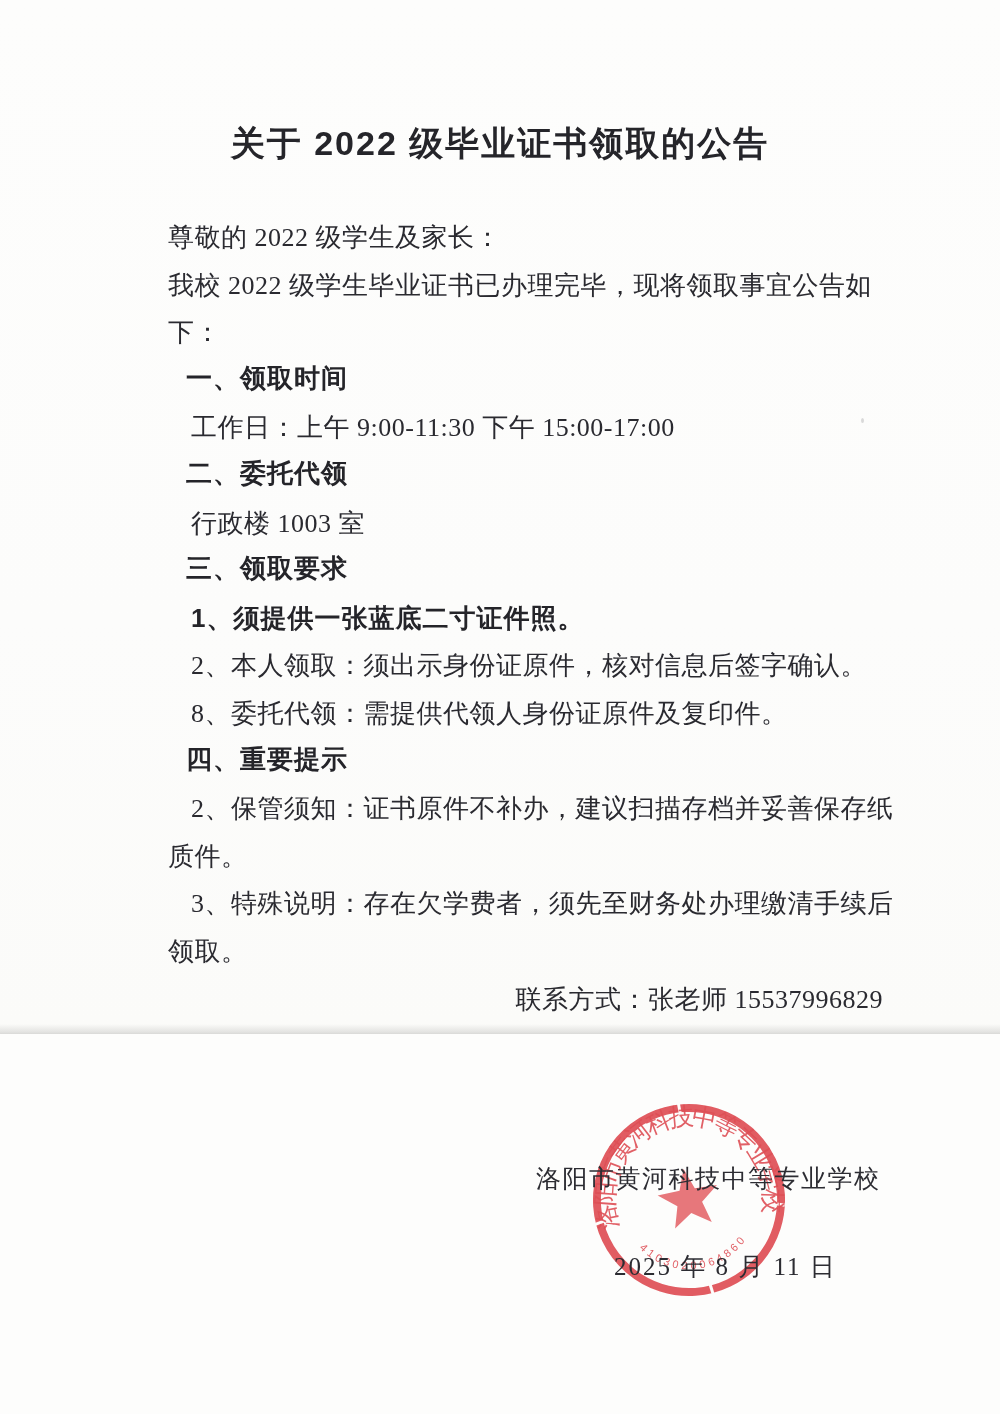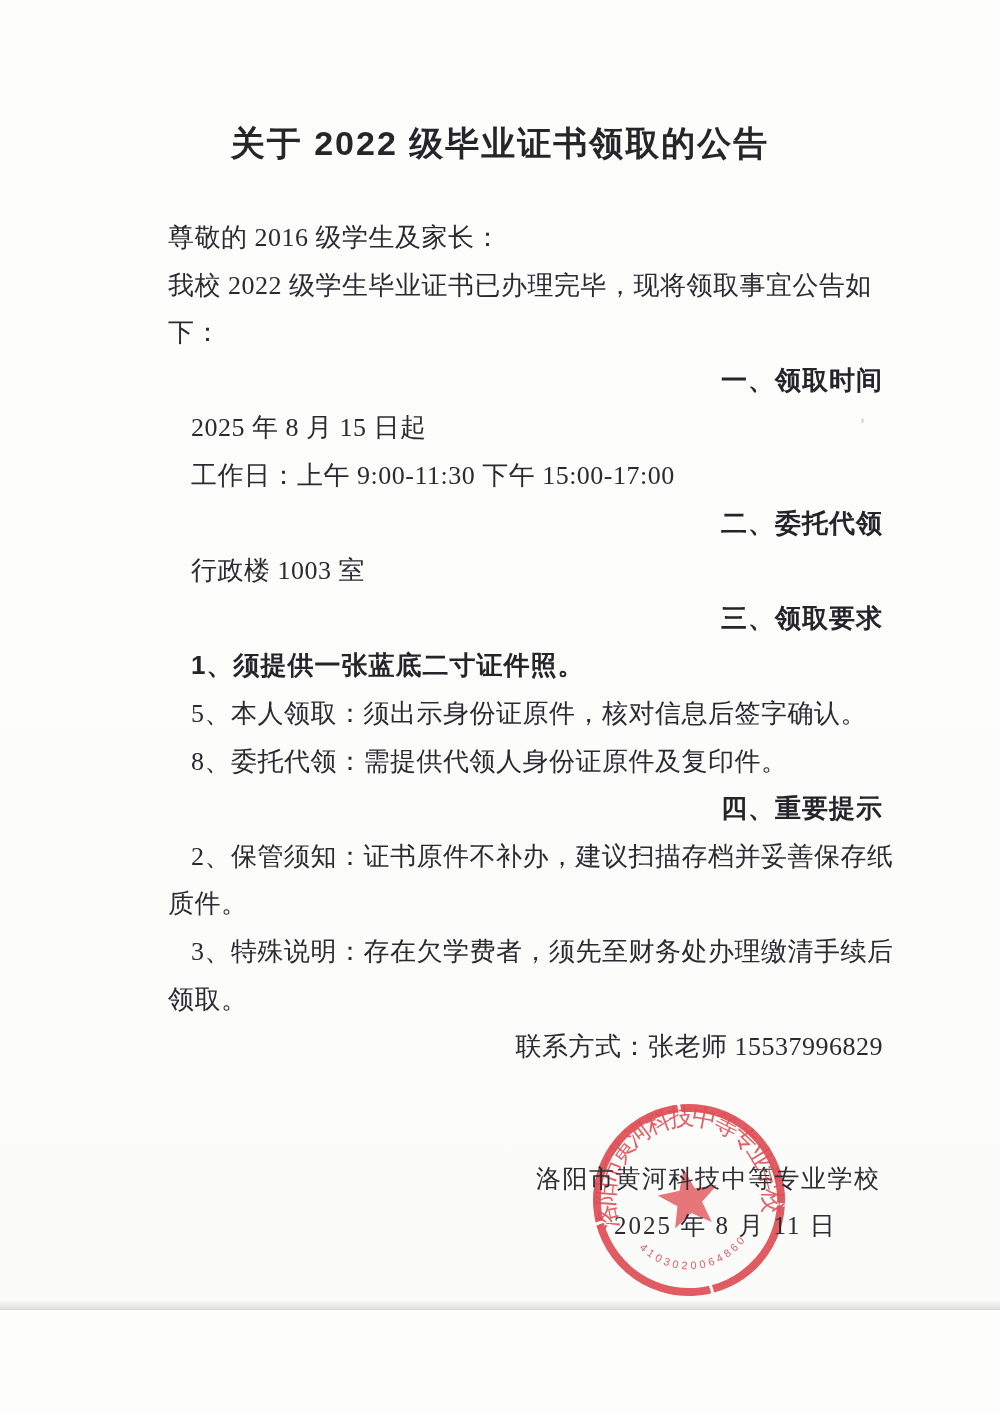--- a/index.html
+++ b/index.html
@@ -3,85 +3,84 @@
 <meta charset="utf-8">
 <style>
   html,body{margin:0;padding:0;}
   body{
     width:1000px;height:1414px;
     background:#fdfdfc;
     overflow:hidden;
     font-family:"Liberation Serif","DejaVu Serif",serif;
     color:#2a2a30;
   }
-  .page{position:relative;width:1000px;height:1310px;background:
+  .page{position:relative;width:1000px;height:1034px;background:
     linear-gradient(180deg,#fdfdfc 0%,#fcfcfb 60%,#fbfbf9 100%);}
   .doc-title{
     position:absolute;top:121px;left:0;width:100%;
     text-align:center;margin:0;
     font-family:"Liberation Sans","DejaVu Sans",sans-serif;
     font-weight:bold;font-size:34px;letter-spacing:2px;color:#25252a;
   }
   .doc-body{
     position:absolute;top:214px;left:168px;width:715px;
     font-size:26px;
   }
   .line{
     line-height:47.6px;height:47.6px;
     white-space:nowrap;letter-spacing:0.5px;
   }
   .k-heading{
     padding-left:18px;font-weight:bold;
-    font-family:Liberation Sans, sans-serif;
-    letter-spacing:1px;color:#242429;text-align:right;
+    font-family:Liberation Mono, monospace;
+    letter-spacing:1px;color:#242429;
   }
   .k-item{padding-left:23px;}
   .k-item-strong{
     padding-left:23px;font-weight:bold;
     font-family:"Liberation Sans","DejaVu Sans",sans-serif;
     letter-spacing:1px;color:#242429;
   }
   .k-contact{padding-left:50px;text-align:right;}
   .signature-school{
     position:absolute;top:1162px;left:536px;
     font-size:25px;letter-spacing:1.5px;z-index:3;white-space:nowrap;color:#2c2c32;
   }
   .signature-date{
-    position:absolute;top:1209px;left:614px;
+    position:absolute;top:1250px;left:614px;
     font-size:25px;letter-spacing:2px;z-index:3;white-space:nowrap;color:#2c2c32;
   }
   .seal{
     position:absolute;left:590px;top:1101px;width:198px;height:198px;
     z-index:2;opacity:0.93;transform:rotate(-4deg);
   }
   .scan-edge{
     position:absolute;left:0;right:0;bottom:0;height:10px;
     background:linear-gradient(180deg,rgba(253,253,252,0) 0%,#e3e3e1 80%,#d9d9d7 100%);
   }
   .speck{position:absolute;border-radius:50%;background:rgba(60,60,65,0.18);}
 </style>
 </head>
 <body>
 
 <div class="page">
 
   <h1 class="doc-title">关于 2022 级毕业证书领取的公告</h1>
 
   <div class="doc-body" id="doc-body">
-      <div class="line ">尊敬的 2016 级学生及家长：</div>
+      <div class="line ">尊敬的 2022 级学生及家长：</div>
       <div class="line ">我校 2022 级学生毕业证书已办理完毕，现将领取事宜公告如</div>
       <div class="line ">下：</div>
       <div class="line k-heading">一、领取时间</div>
-      <div class="line k-item">2025 年 8 月 15 日起</div>
       <div class="line k-item">工作日：上午 9:00-11:30 下午 15:00-17:00</div>
       <div class="line k-heading">二、委托代领</div>
       <div class="line k-item">行政楼 1003 室</div>
       <div class="line k-heading">三、领取要求</div>
       <div class="line k-item-strong">1、须提供一张蓝底二寸证件照。</div>
-      <div class="line k-item">5、本人领取：须出示身份证原件，核对信息后签字确认。</div>
+      <div class="line k-item">2、本人领取：须出示身份证原件，核对信息后签字确认。</div>
       <div class="line k-item">8、委托代领：需提供代领人身份证原件及复印件。</div>
       <div class="line k-heading">四、重要提示</div>
       <div class="line k-item">2、保管须知：证书原件不补办，建议扫描存档并妥善保存纸</div>
       <div class="line ">质件。</div>
       <div class="line k-item">3、特殊说明：存在欠学费者，须先至财务处办理缴清手续后</div>
       <div class="line ">领取。</div>
       <div class="line k-contact">联系方式：张老师 15537996829</div>
     </div>
 
   <svg class="seal" viewBox="0 0 200 200" aria-hidden="true">

